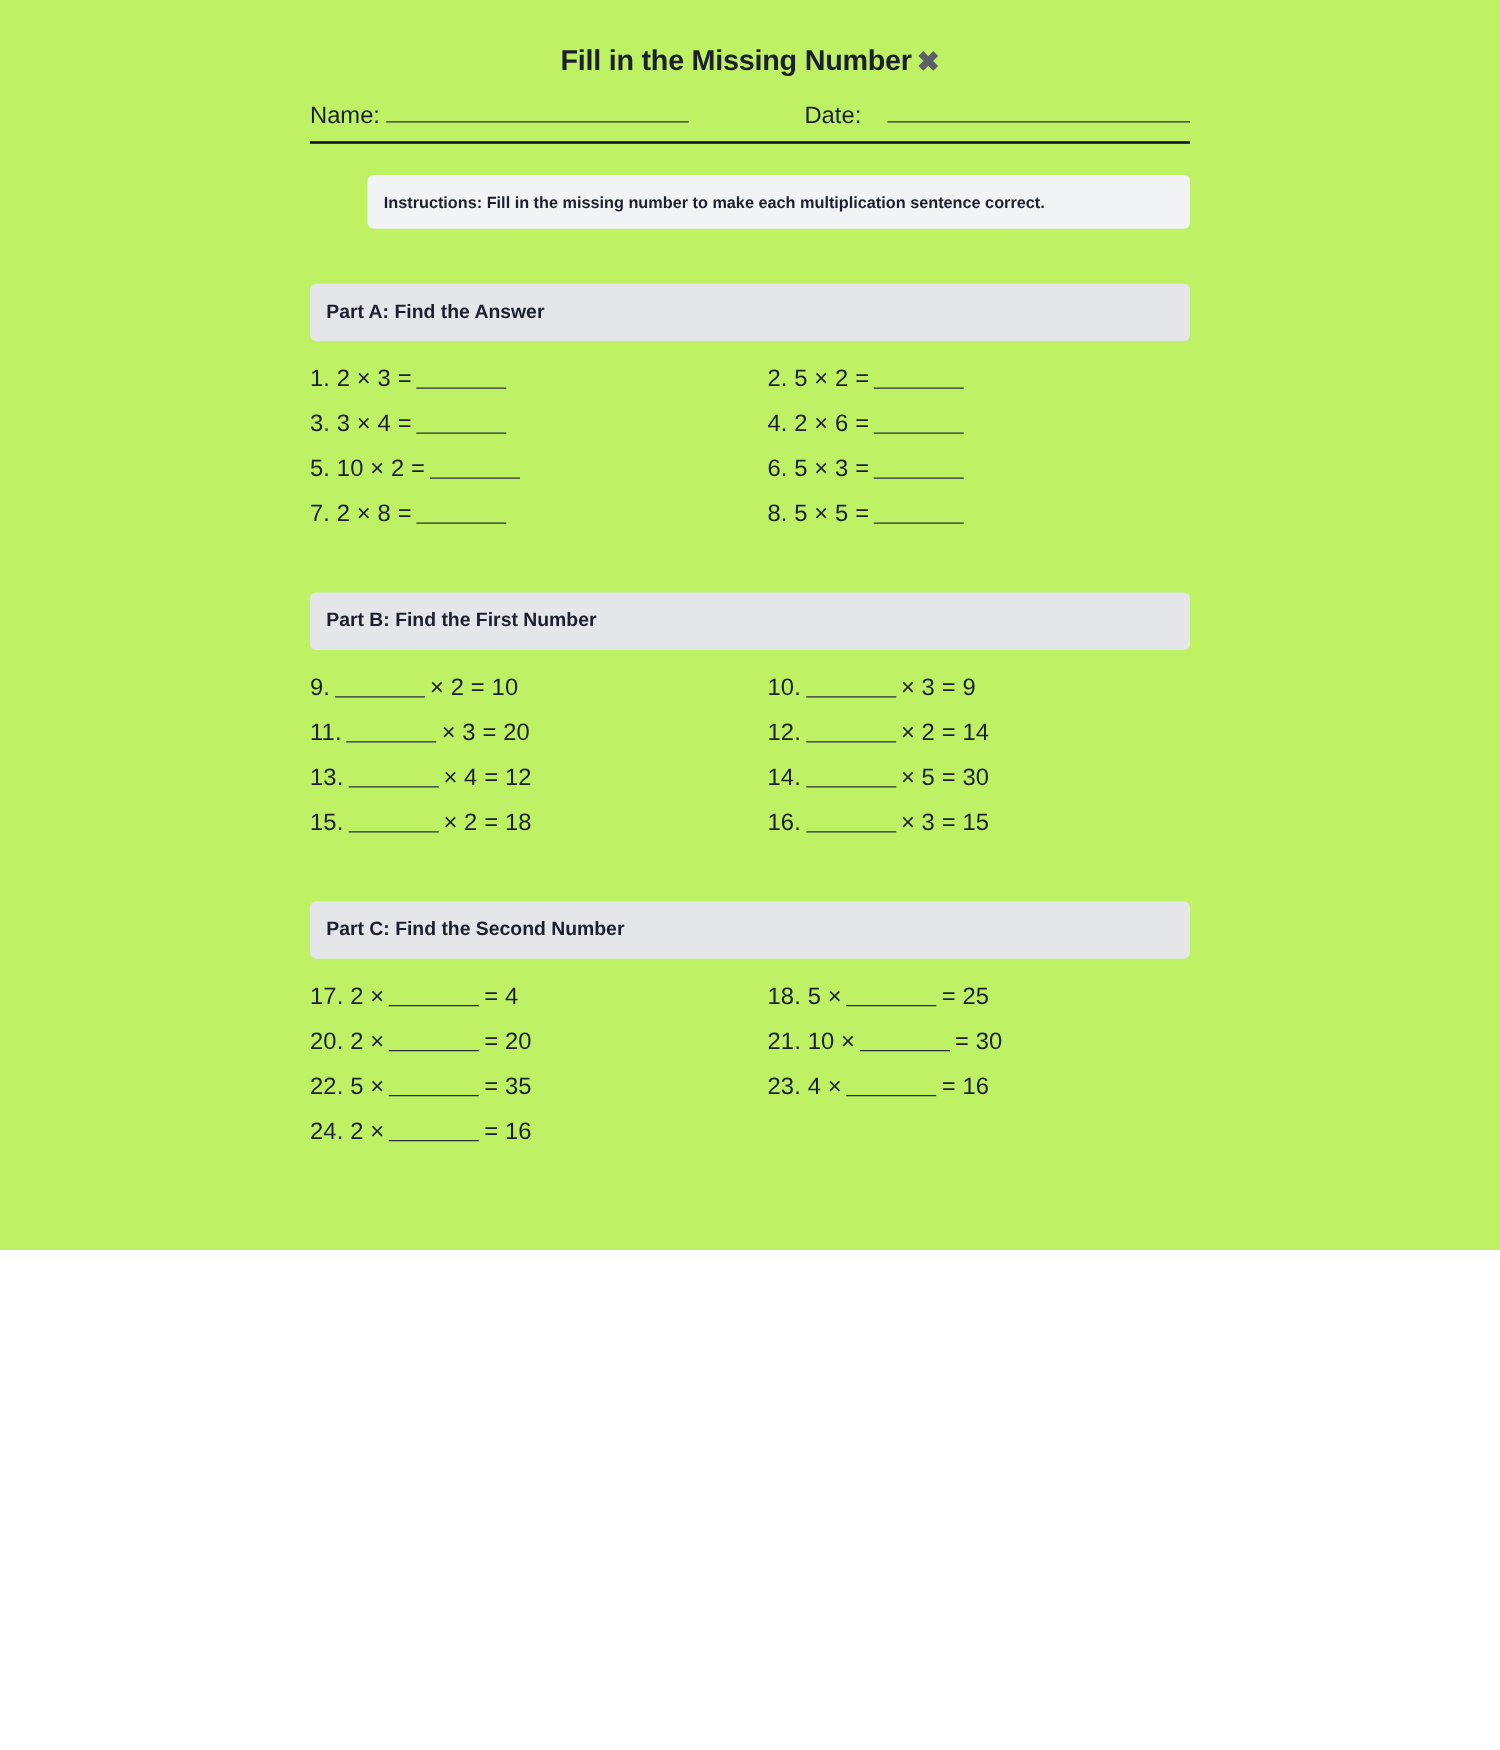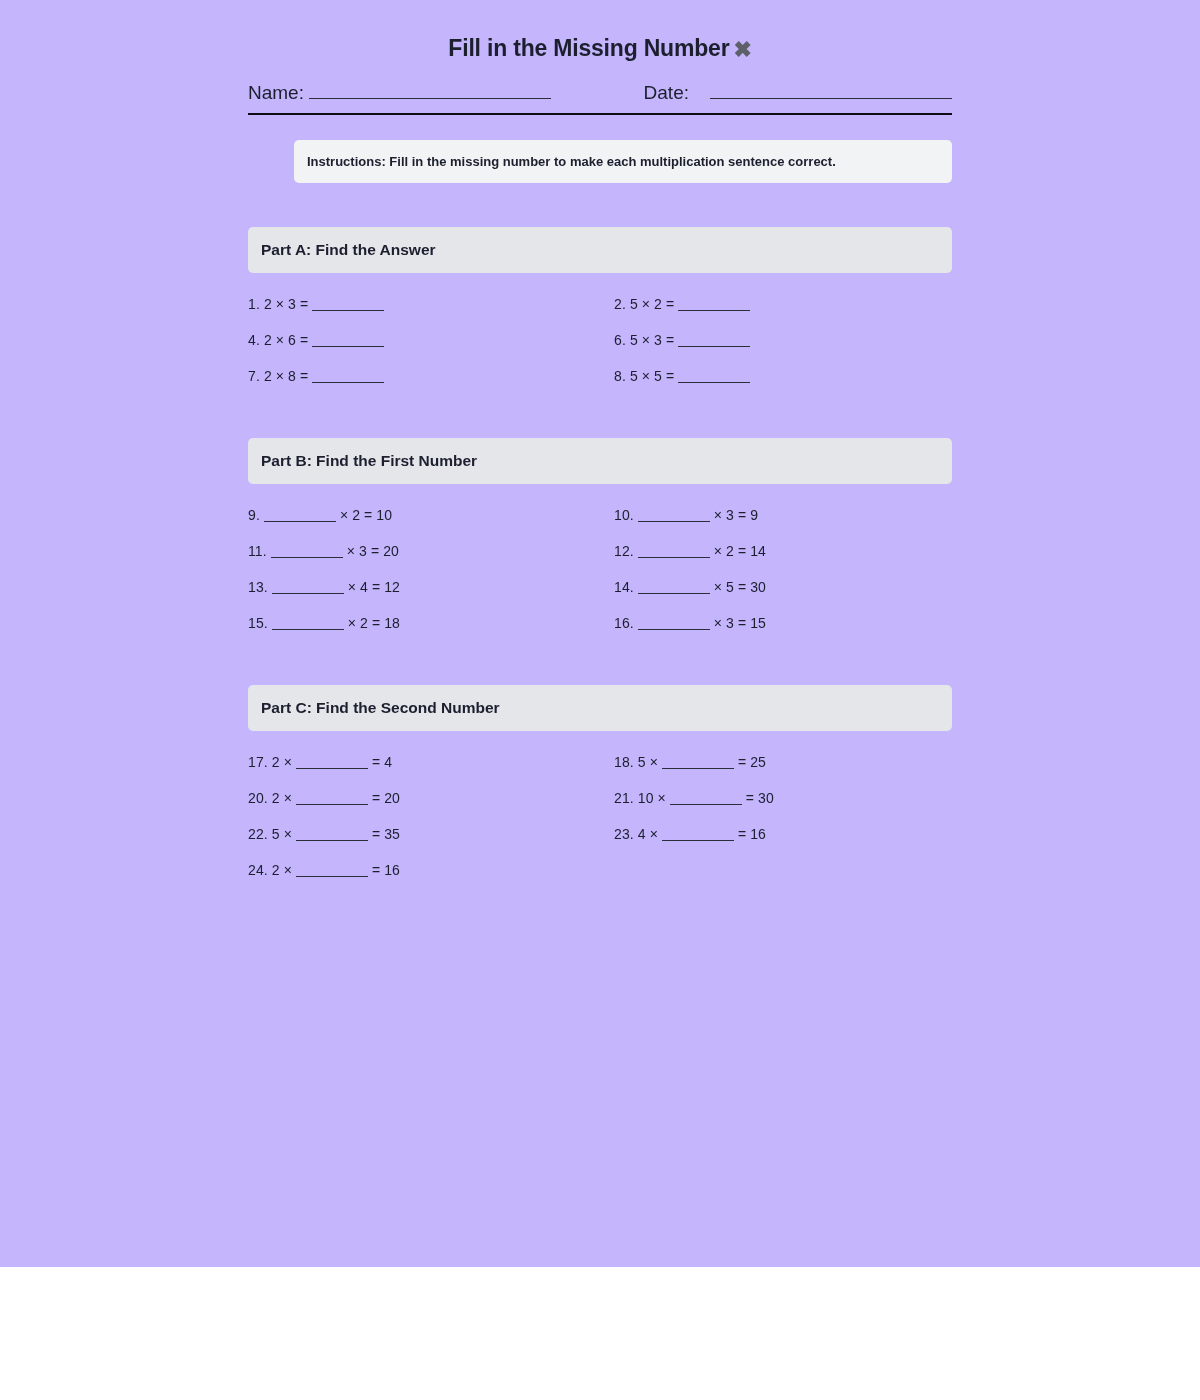--- a/index.html
+++ b/index.html
@@ -9,23 +9,23 @@
   }
   body {
     width: 1200px;
     height: 1400px;
     font-family: "Liberation Sans", sans-serif;
     color: #1b1f2e;
     -webkit-font-smoothing: antialiased;
   }
   .page {
     width: 1200px;
-    height: 1267px;
+    height: 1000px;
     position: relative;
-    background: #c4b5fd;
+    background: #bef264;
     box-sizing: border-box;
     text-decoration: underline;
   }
   .sheet {
     position: absolute;
     left: 248px;
     top: 0;
     width: 704px;
   }
   .title {
@@ -106,21 +106,21 @@
     line-height: 20px;
   }
   .problems {
     margin-top: 13px;
     display: grid;
     grid-template-columns: 366px 1fr;
     grid-auto-flow: row;
     row-gap: 0;
   }
   .problem {
-    font-size: 14px;
+    font-size: 19px;
     color: #1b1f2e;
     line-height: 36px;
     height: 36px;
     white-space: nowrap;
     letter-spacing: 0.1px;
   }
   .blank {
     display: inline-block;
     border-bottom: 1.2px solid #2a2e3a;
     width: 72px;
@@ -152,21 +152,23 @@
 
     <hr class="divider">
 
     <div class="instructions">Instructions: Fill in the missing number to make each multiplication sentence correct.</div>
 
     <div class="section">
       <div class="section-header">Part A: Find the Answer</div>
       <div class="problems">
           <div class="problem"><span>1.</span> <span>2 × 3 =</span><span class="blank"></span></div>
           <div class="problem"><span>2.</span> <span>5 × 2 =</span><span class="blank"></span></div>
+          <div class="problem"><span>3.</span> <span>3 × 4 =</span><span class="blank"></span></div>
           <div class="problem"><span>4.</span> <span>2 × 6 =</span><span class="blank"></span></div>
+          <div class="problem"><span>5.</span> <span>10 × 2 =</span><span class="blank"></span></div>
           <div class="problem"><span>6.</span> <span>5 × 3 =</span><span class="blank"></span></div>
           <div class="problem"><span>7.</span> <span>2 × 8 =</span><span class="blank"></span></div>
           <div class="problem"><span>8.</span> <span>5 × 5 =</span><span class="blank"></span></div>
         </div>
     </div>
 
     <div class="section">
       <div class="section-header">Part B: Find the First Number</div>
       <div class="problems">
           <div class="problem"><span>9.</span><span class="blank"></span><span>× 2 = 10</span></div>

